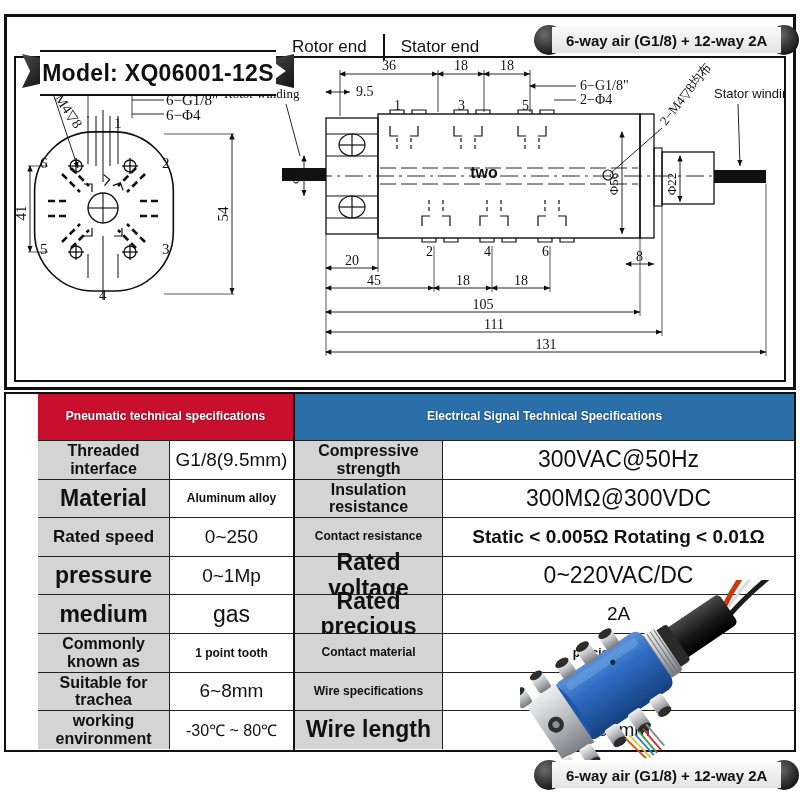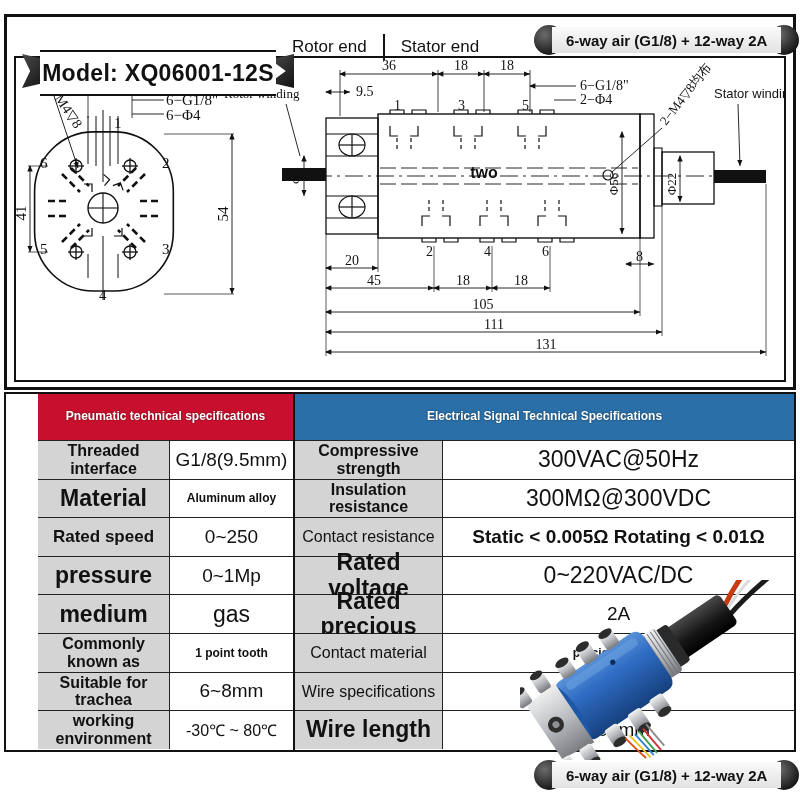--- a/index.html
+++ b/index.html
@@ -46,21 +46,21 @@
      text-shadow:0 0 2px rgba(0,0,0,.55);}
   .row{display:flex;box-sizing:border-box;border-top:1px solid #222;}
   .row .k{box-sizing:border-box;display:flex;align-items:center;justify-content:center;text-align:center;padding:2px 4px;
       background:#d4d4d4;border-right:1px solid #222;color:#111;line-height:1.1;}
   .row .v{box-sizing:border-box;flex:1;display:flex;align-items:center;justify-content:center;text-align:center;padding:2px 4px;
       background:#fff;color:#111;}
   .tbl.left .row .k{width:132px;}
   .tbl.right .row .k{width:148px;}
   
   .sz-s{font-size:16px;font-weight:bold;}
-  .sz-m{font-size:16px;font-weight:normal;}
+  .sz-m{font-size:12px;font-weight:bold;}
   .sz-l{font-size:17px;font-weight:bold;}
   .sz-xl{font-size:23px;font-weight:bold;}
   .v.sz-s{font-size:12px;font-weight:bold;}
   .v.sz-m{font-size:16px;font-weight:normal;}
   .v.sz-l{font-size:19px;font-weight:normal;}
   .v.sz-xl{font-size:23px;font-weight:normal;}
   .v.bold{font-weight:bold;}
 
   
   .photo{position:absolute;left:520px;top:580px;width:272px;height:180px;z-index:30;pointer-events:none;}

